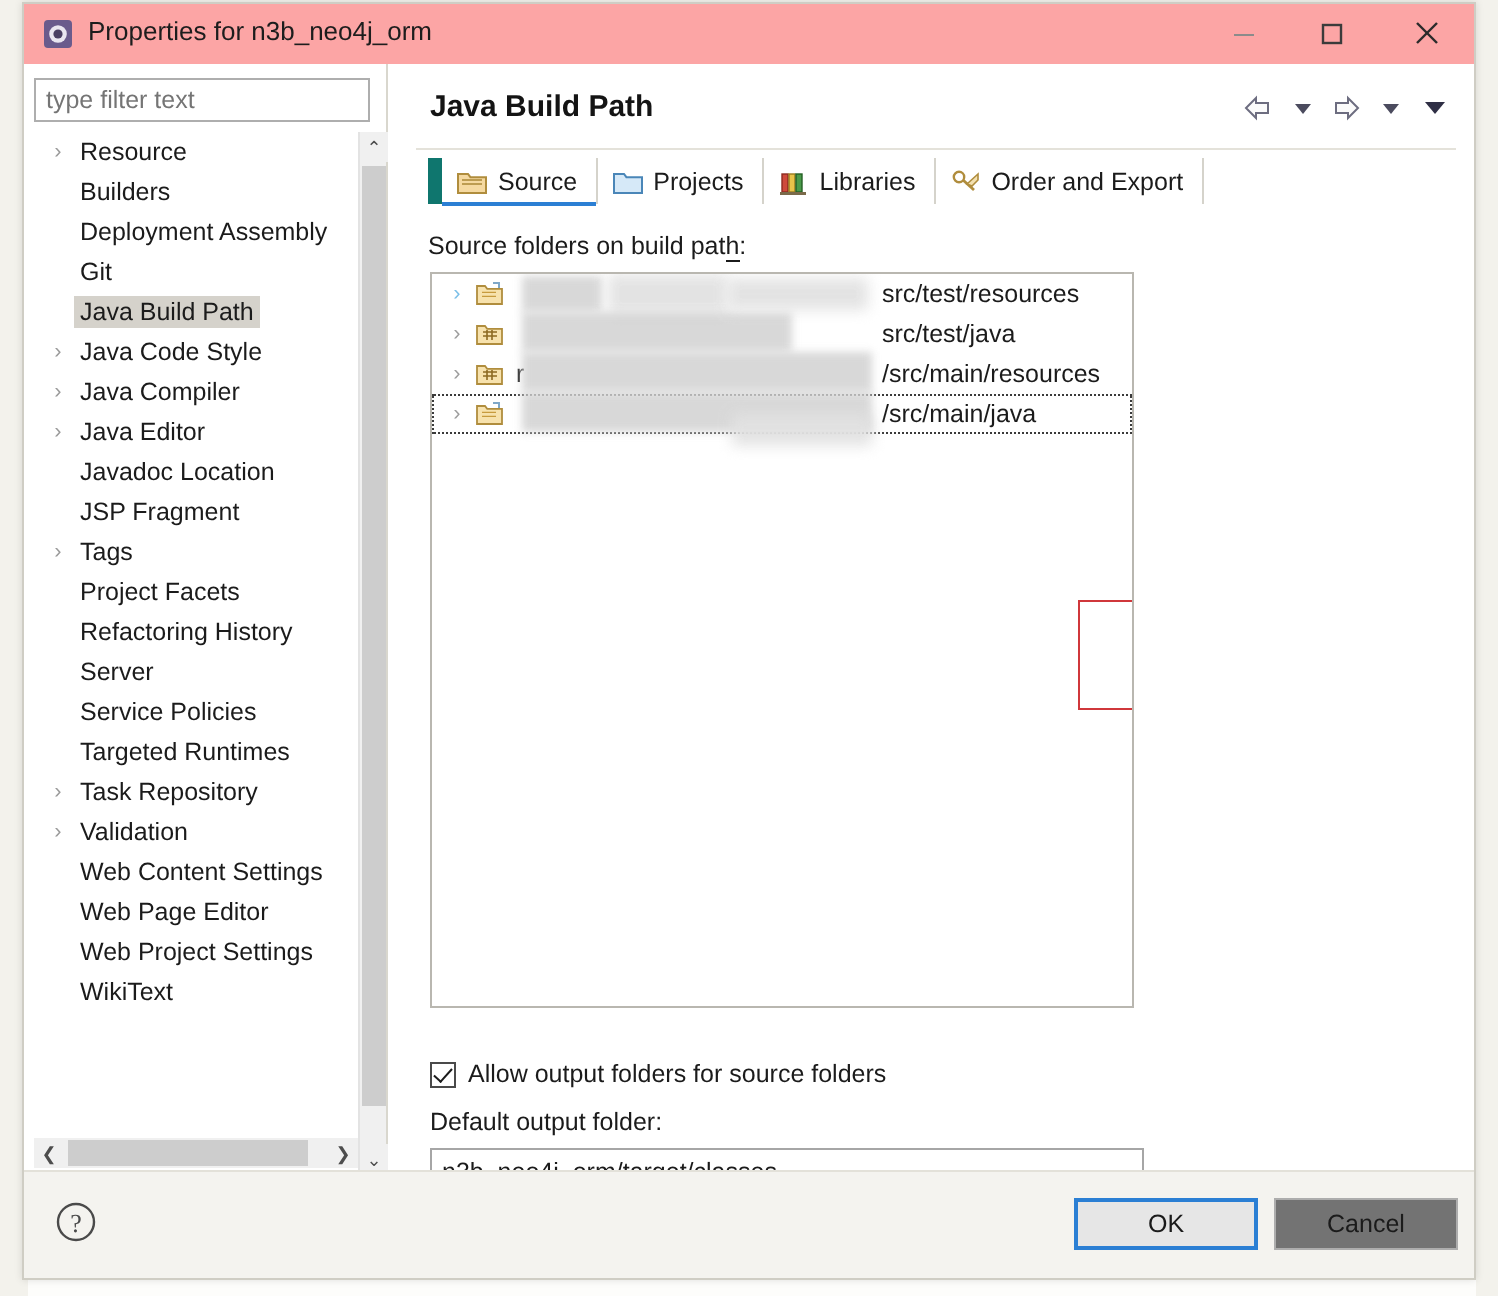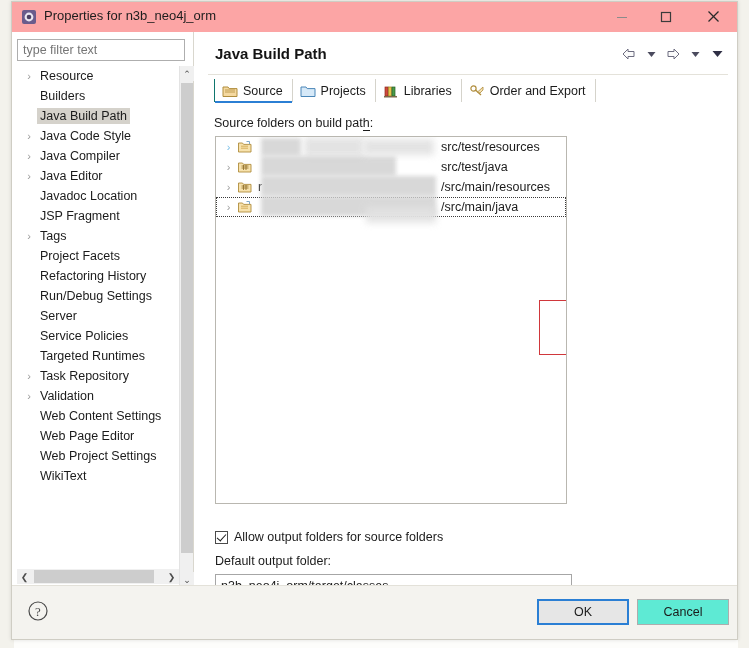--- a/index.html
+++ b/index.html
@@ -201,21 +201,21 @@
     position: relative;
     display: flex; align-items: center;
     gap: 5px;
     height: 23px;
     padding: 0 9px 0 7px;
     font-size: 12.5px;
     color: #1b1b1b;
     border-right: 1px solid #d5d3cb;
     white-space: nowrap;
   }
-  .tab:first-child { border-left: 1px solid #0f766e; }
+  .tab:first-child { border-left: 7px solid #0f766e; }
   .tab.active::after {
     content: "";
     position: absolute;
     left: 0; right: 0; bottom: -1px;
     height: 2px;
     background: #2b7fd4;
   }
   .tab-ico { width: 16px; height: 14px; display: inline-block; }
 
   .section-label {
@@ -337,21 +337,21 @@
     border-top: 1px solid #e3e1d9;
   }
   .help-btn {
     position: absolute; left: 14px; top: 13px;
     width: 24px; height: 24px;
   }
   .footer-btn {
     position: absolute; top: 13px;
     width: 92px; height: 26px;
     font-size: 12.5px; color: #1b1b1b;
-    background: #5eead4;
+    background: #737373;
     border: 1px solid #adadad;
     box-sizing: border-box;
     display: flex; align-items: center; justify-content: center;
     font-family: "Liberation Sans", sans-serif;
   }
   .btn-ok { right: 108px; border: 2px solid #2b7fd4; background: #e6e6e6; }
   .btn-cancel { right: 8px; }
 </style>
 </head>
 <body>
@@ -393,30 +393,31 @@
     </div>
 
     <div class="dlg-body">
 
       <div class="left-pane">
         <input class="filter-box" type="text" placeholder="type filter text" style="">
 
         <div class="tree" id="sidebar-tree">
             <div class="tree-item"><span class="twisty">›</span><span class="lbl">Resource</span></div>
             <div class="tree-item"><span class="lbl">Builders</span></div>
+            <div class="tree-item"><span class="lbl">Deployment Assembly</span></div>
+            <div class="tree-item"><span class="lbl">Git</span></div>
             <div class="tree-item selected"><span class="lbl">Java Build Path</span></div>
             <div class="tree-item"><span class="twisty">›</span><span class="lbl">Java Code Style</span></div>
             <div class="tree-item"><span class="twisty">›</span><span class="lbl">Java Compiler</span></div>
             <div class="tree-item"><span class="twisty">›</span><span class="lbl">Java Editor</span></div>
             <div class="tree-item"><span class="lbl">Javadoc Location</span></div>
             <div class="tree-item"><span class="lbl">JSP Fragment</span></div>
             <div class="tree-item"><span class="twisty">›</span><span class="lbl">Tags</span></div>
             <div class="tree-item"><span class="lbl">Project Facets</span></div>
             <div class="tree-item"><span class="lbl">Refactoring History</span></div>
-            <div class="tree-item"><span class="lbl">Run/Debug Settings</span></div>
             <div class="tree-item"><span class="lbl">Server</span></div>
             <div class="tree-item"><span class="lbl">Service Policies</span></div>
             <div class="tree-item"><span class="lbl">Targeted Runtimes</span></div>
             <div class="tree-item"><span class="twisty">›</span><span class="lbl">Task Repository</span></div>
             <div class="tree-item"><span class="twisty">›</span><span class="lbl">Validation</span></div>
             <div class="tree-item"><span class="lbl">Web Content Settings</span></div>
             <div class="tree-item"><span class="lbl">Web Page Editor</span></div>
             <div class="tree-item"><span class="lbl">Web Project Settings</span></div>
             <div class="tree-item"><span class="lbl">WikiText</span></div>
           </div>

